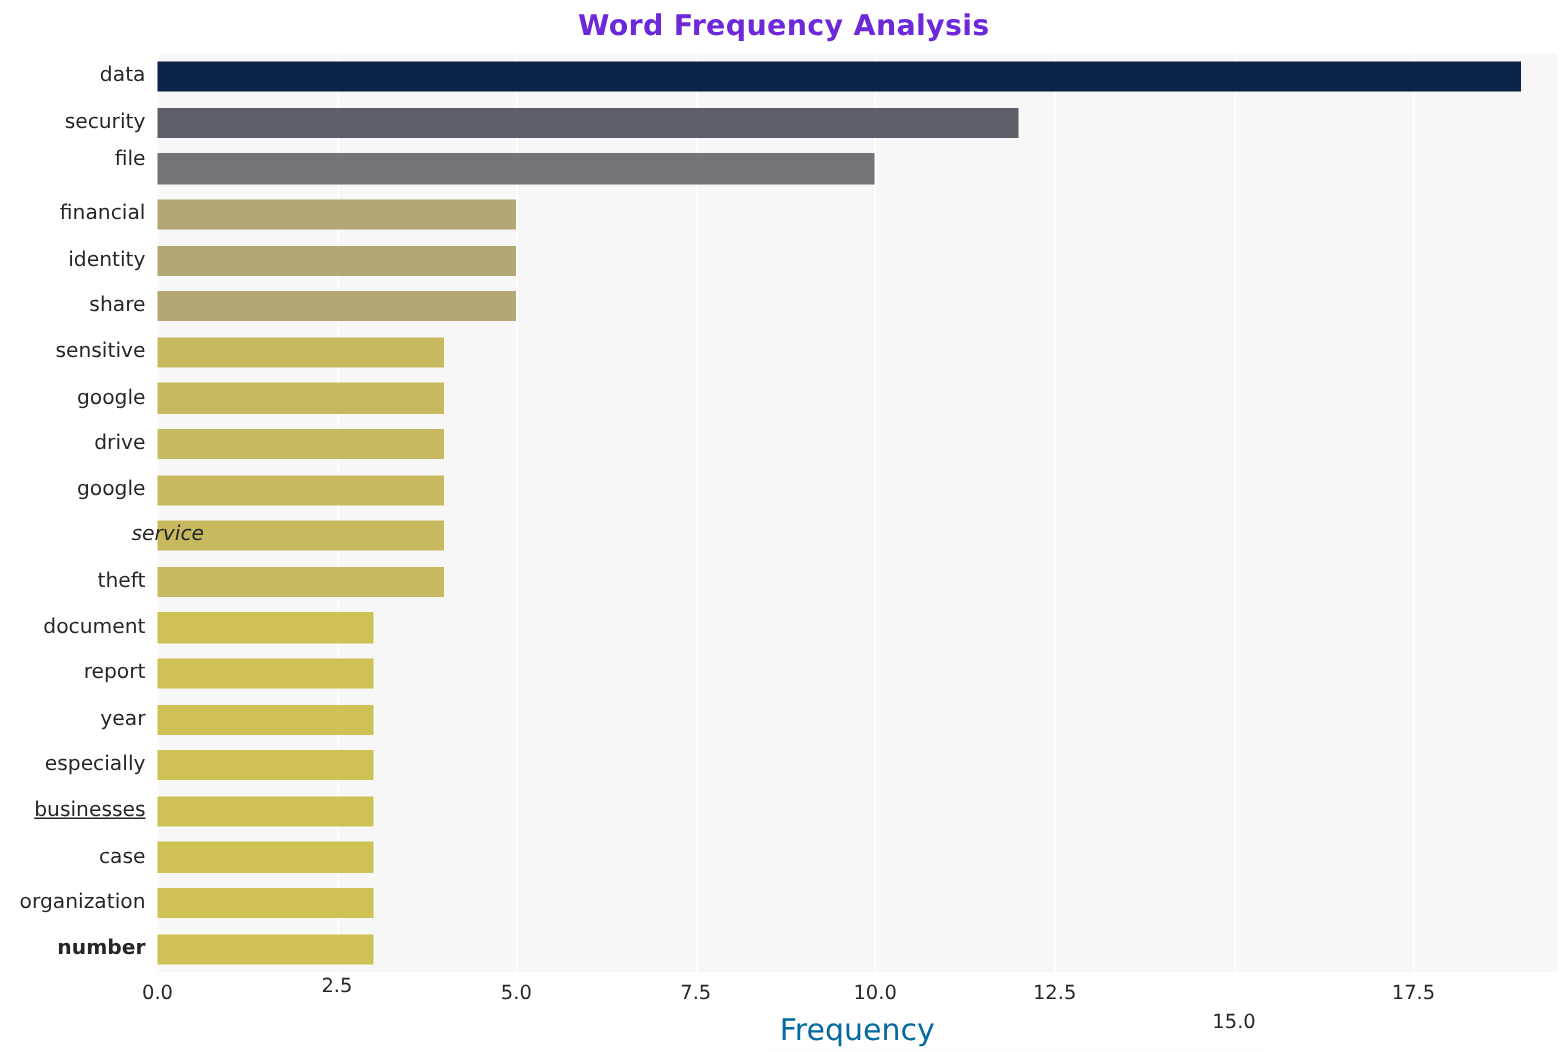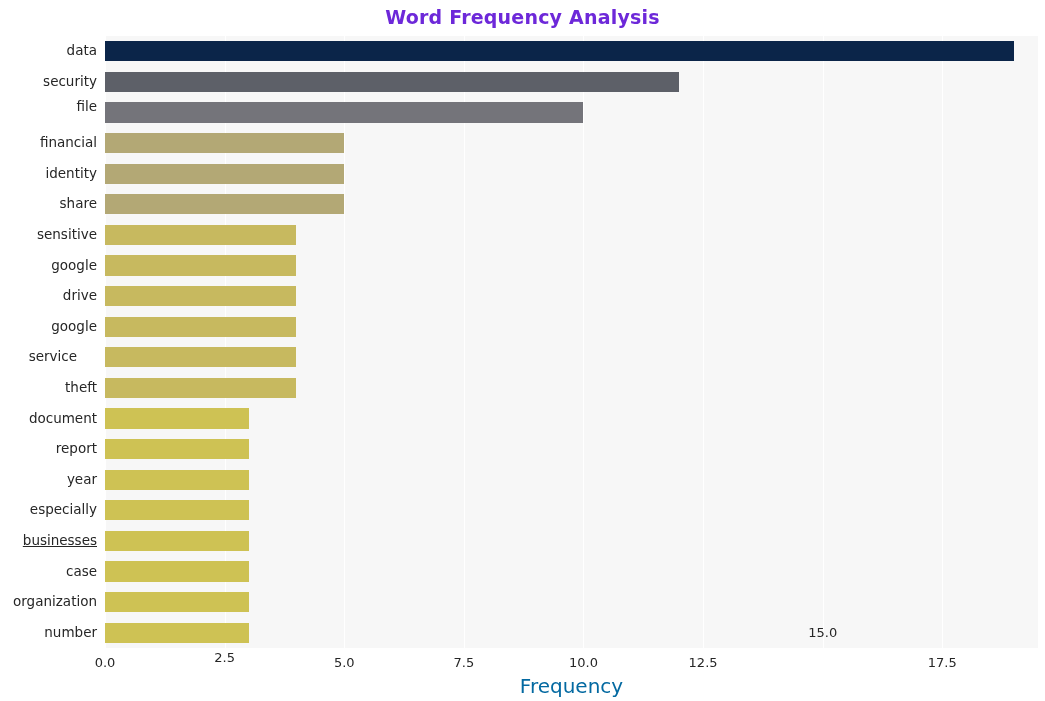--- a/index.html
+++ b/index.html
@@ -169,37 +169,37 @@
       <div class="ytick-label" style="right: 948px; top: 42.3px;">data</div>
       <div class="ytick-label" style="right: 948px; top: 72.9px;">security</div>
       <div class="ytick-label" style="right: 948px; top: 98px;">file</div>
       <div class="ytick-label" style="right: 948px; top: 134.1px;">financial</div>
       <div class="ytick-label" style="right: 948px; top: 164.7px;">identity</div>
       <div class="ytick-label" style="right: 948px; top: 195.3px;">share</div>
       <div class="ytick-label" style="right: 948px; top: 225.9px; margin-left: 20px;">sensitive</div>
       <div class="ytick-label" style="right: 948px; top: 256.5px;">google</div>
       <div class="ytick-label" style="right: 948px; top: 287.1px;">drive</div>
       <div class="ytick-label" style="right: 948px; top: 317.7px;">google</div>
-      <div class="ytick-label" style="right: 968px; top: 348.3px;">service</div>
+      <div class="ytick-label" style="right: 909px; top: 348.3px; font-style: italic;">service</div>
       <div class="ytick-label" style="right: 948px; top: 378.9px;">theft</div>
       <div class="ytick-label" style="right: 948px; top: 409.5px;">document</div>
       <div class="ytick-label" style="right: 948px; top: 440.1px;">report</div>
       <div class="ytick-label" style="right: 948px; top: 470.7px;">year</div>
       <div class="ytick-label" style="right: 948px; top: 501.3px;">especially</div>
       <div class="ytick-label" style="right: 948px; top: 531.9px; text-decoration: underline;">businesses</div>
       <div class="ytick-label" style="right: 948px; top: 562.5px;">case</div>
       <div class="ytick-label" style="right: 948px; top: 593.1px;">organization</div>
-      <div class="ytick-label" style="right: 948px; top: 623.7px;">number</div>
+      <div class="ytick-label" style="right: 948px; top: 623.7px; font-weight: bold;">number</div>
     </div>
   <div id="xtick-labels">
       <div class="xtick-label" style="left: 105px; top: 655px;">0.0</div>
       <div class="xtick-label" style="left: 224.615px; top: 650px;">2.5</div>
       <div class="xtick-label" style="left: 344.231px; top: 655px;">5.0</div>
       <div class="xtick-label" style="left: 463.846px; top: 655px;">7.5</div>
       <div class="xtick-label" style="left: 583.462px; top: 655px;">10.0</div>
       <div class="xtick-label" style="left: 703.077px; top: 655px;">12.5</div>
-      <div class="xtick-label" style="left: 822.692px; top: 625px;">15.0</div>
+      <div class="xtick-label" style="left: 822.692px; top: 674px;">15.0</div>
       <div class="xtick-label" style="left: 942.308px; top: 655px;">17.5</div>
     </div>
 
   <div id="xaxis-label">Frequency</div>
 
 </div>
 
 </body></html>

